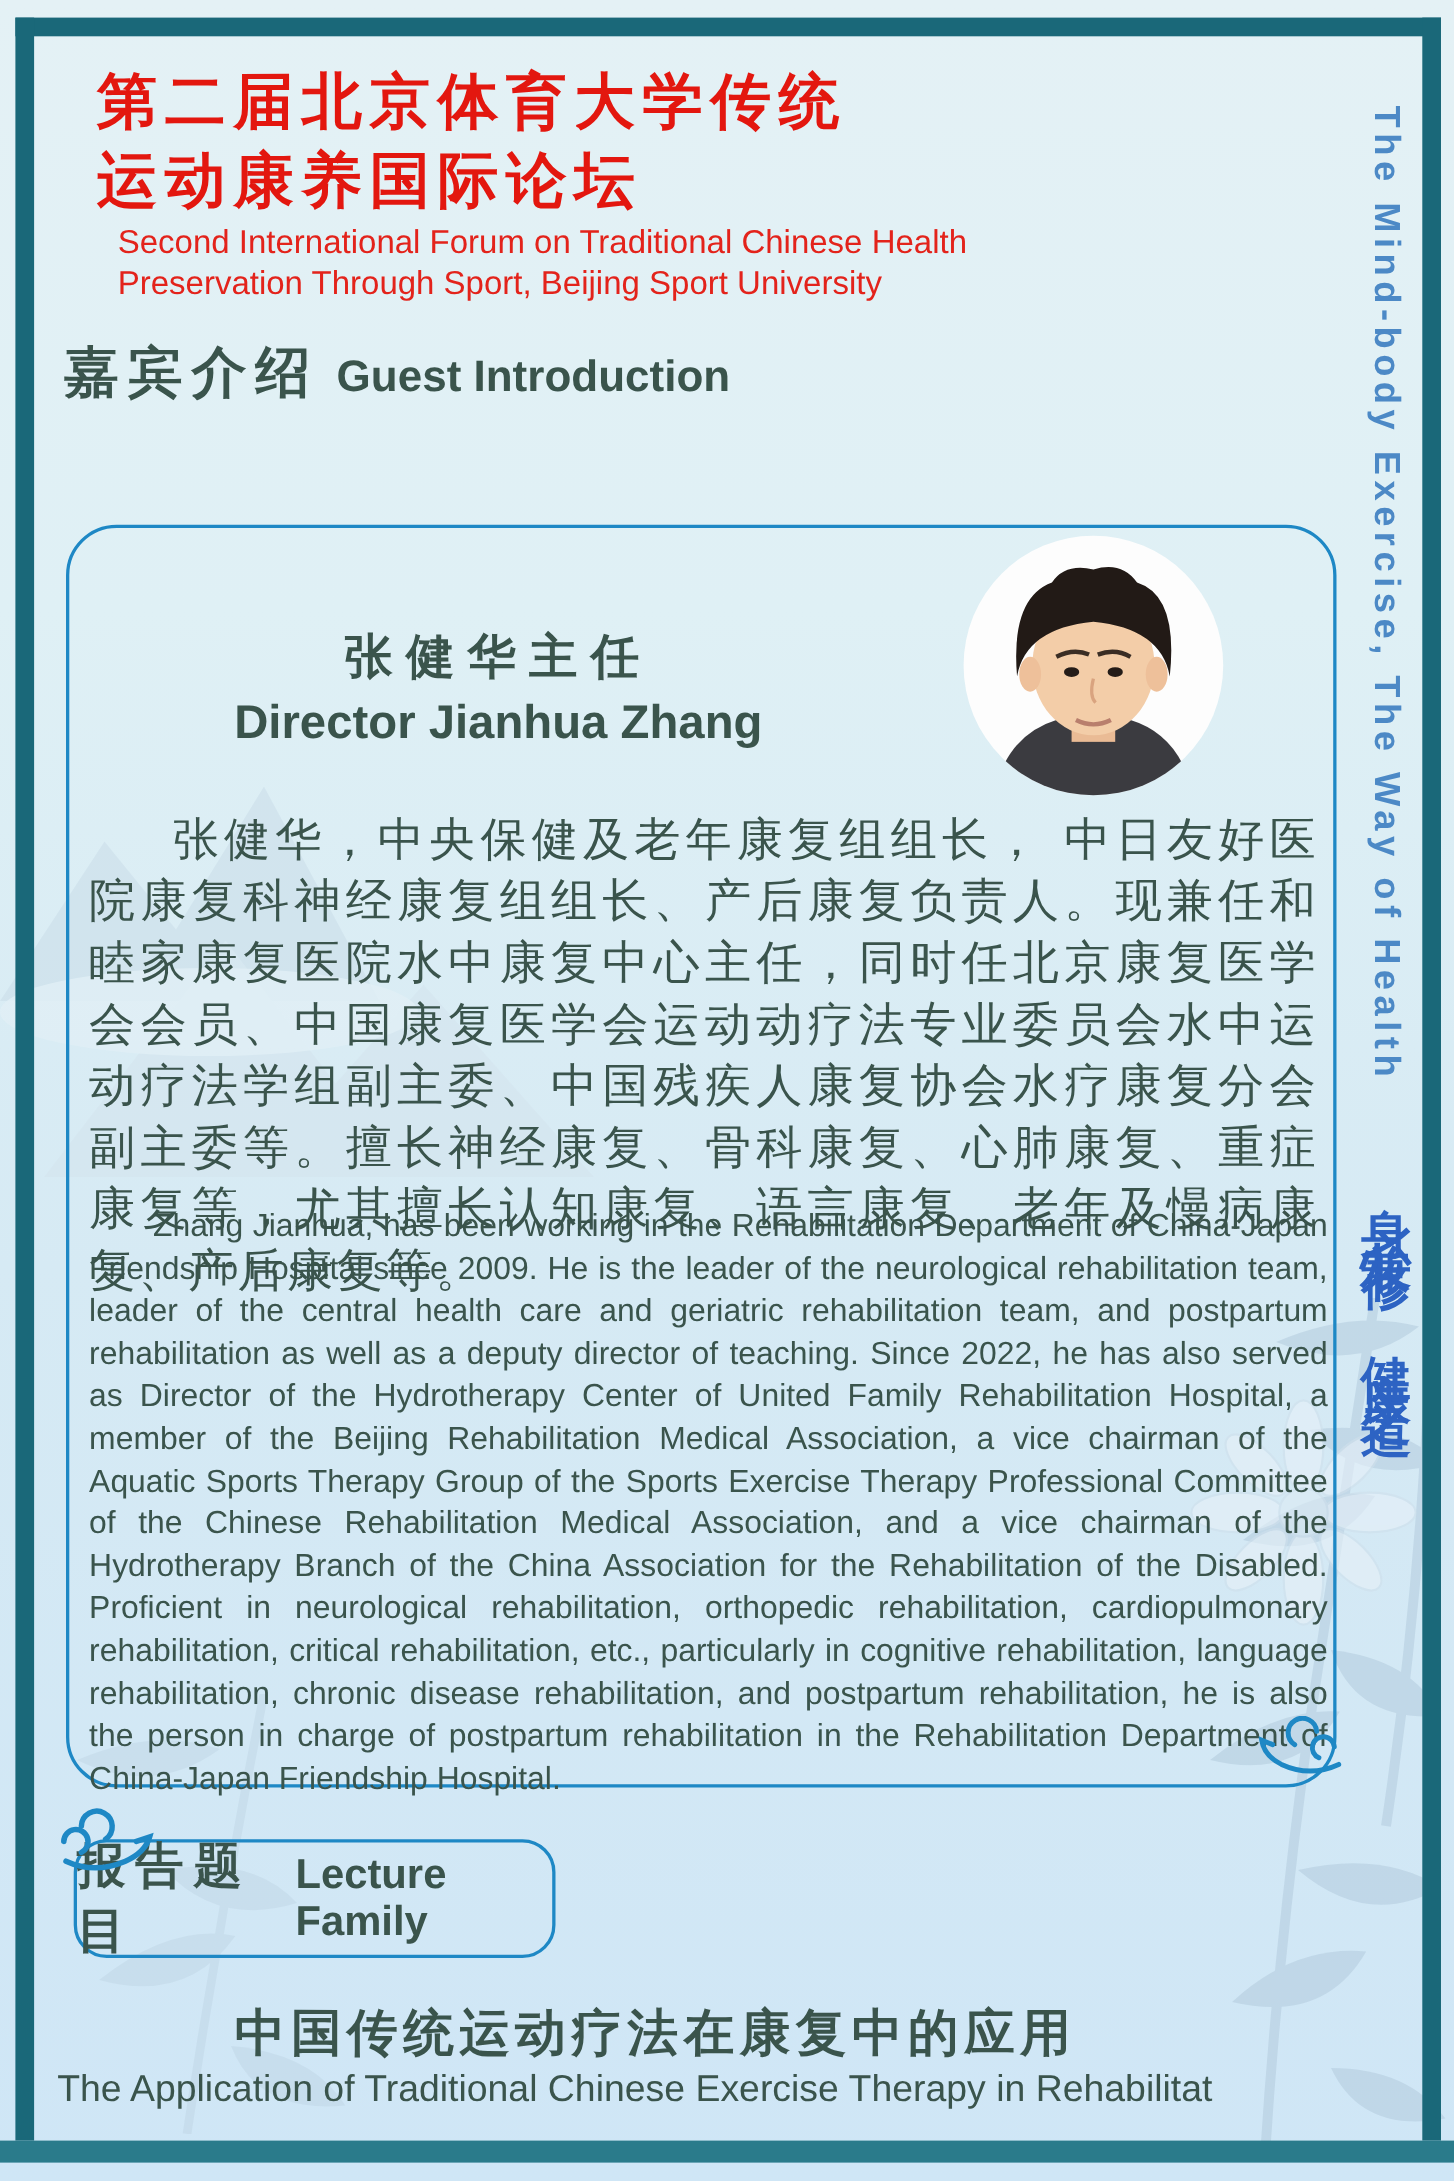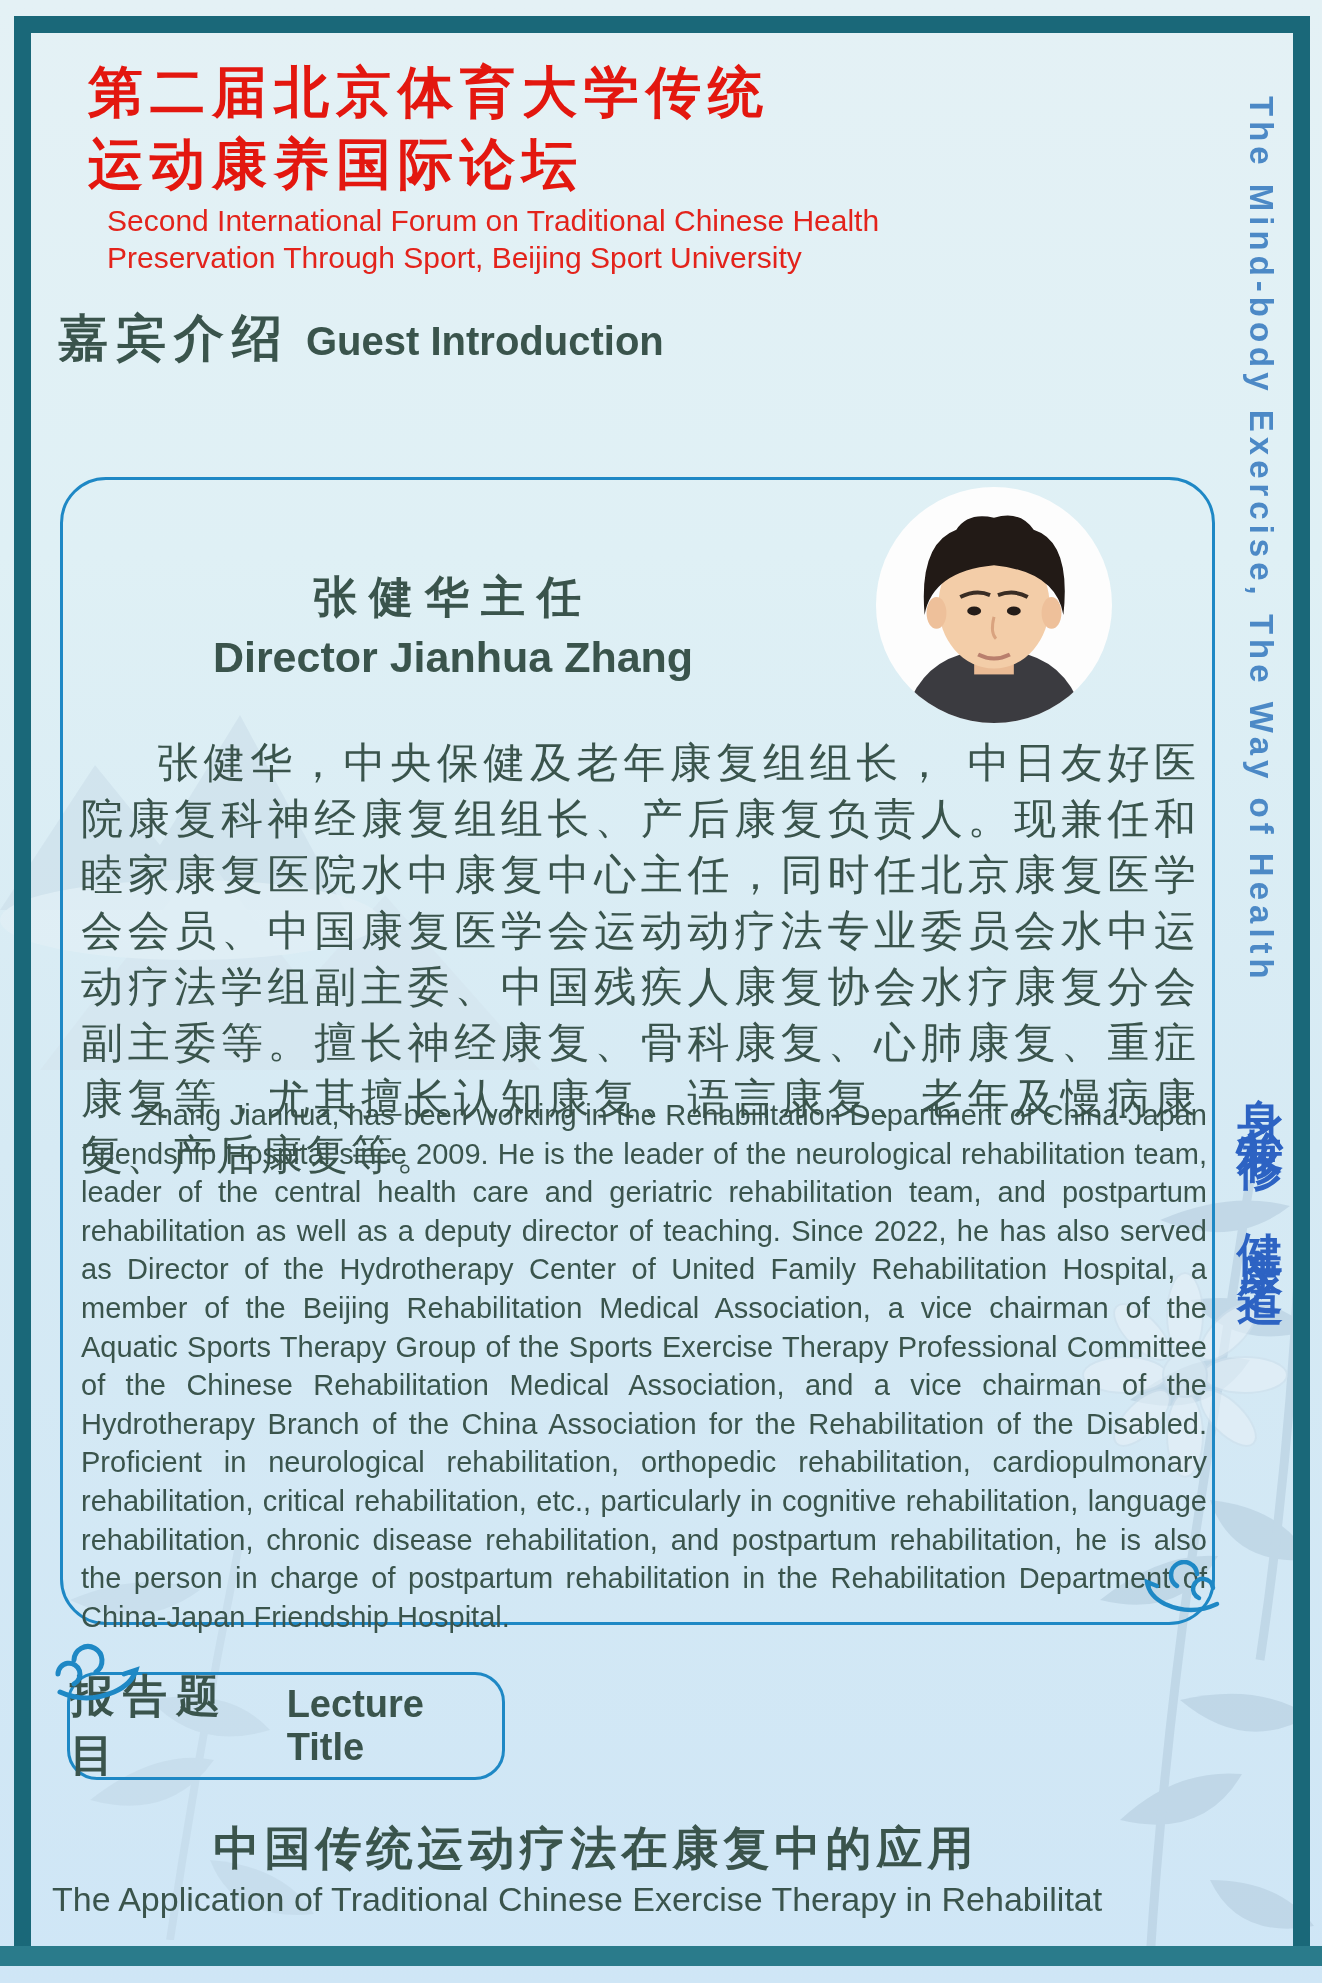--- a/index.html
+++ b/index.html
@@ -178,21 +178,21 @@
     <svg class="cloud-ornament" width="96" height="74" viewBox="0 0 96 74">
       <g fill="none" stroke="#1e88c5" stroke-width="5" stroke-linecap="round">
         <path d="M12,36 a11,11 0 1 1 16,10"></path>
         <path d="M28,22 a14,14 0 1 1 22,12"></path>
         <path d="M14,54 q26,12 54,0 q18,-8 22,-22 l-12,4"></path>
       </g>
     </svg>
 
     <div class="lecture-box">
       <span class="lb-zh">报告题目</span>
-      <span class="lb-en">Lecture Title</span>
+      <span class="lb-en">Lecture Family</span>
     </div>
 
     <div class="lecture-title-zh">中国传统运动疗法在康复中的应用</div>
     <div class="lecture-title-en">The Application of Traditional Chinese Exercise Therapy in Rehabilitat</div>
 
     <div class="sidebar">
       <span class="v-en">The Mind-body Exercise, The Way of Health</span>
       <span class="v-zh">身心兼修 健康之道</span>
     </div>
 

